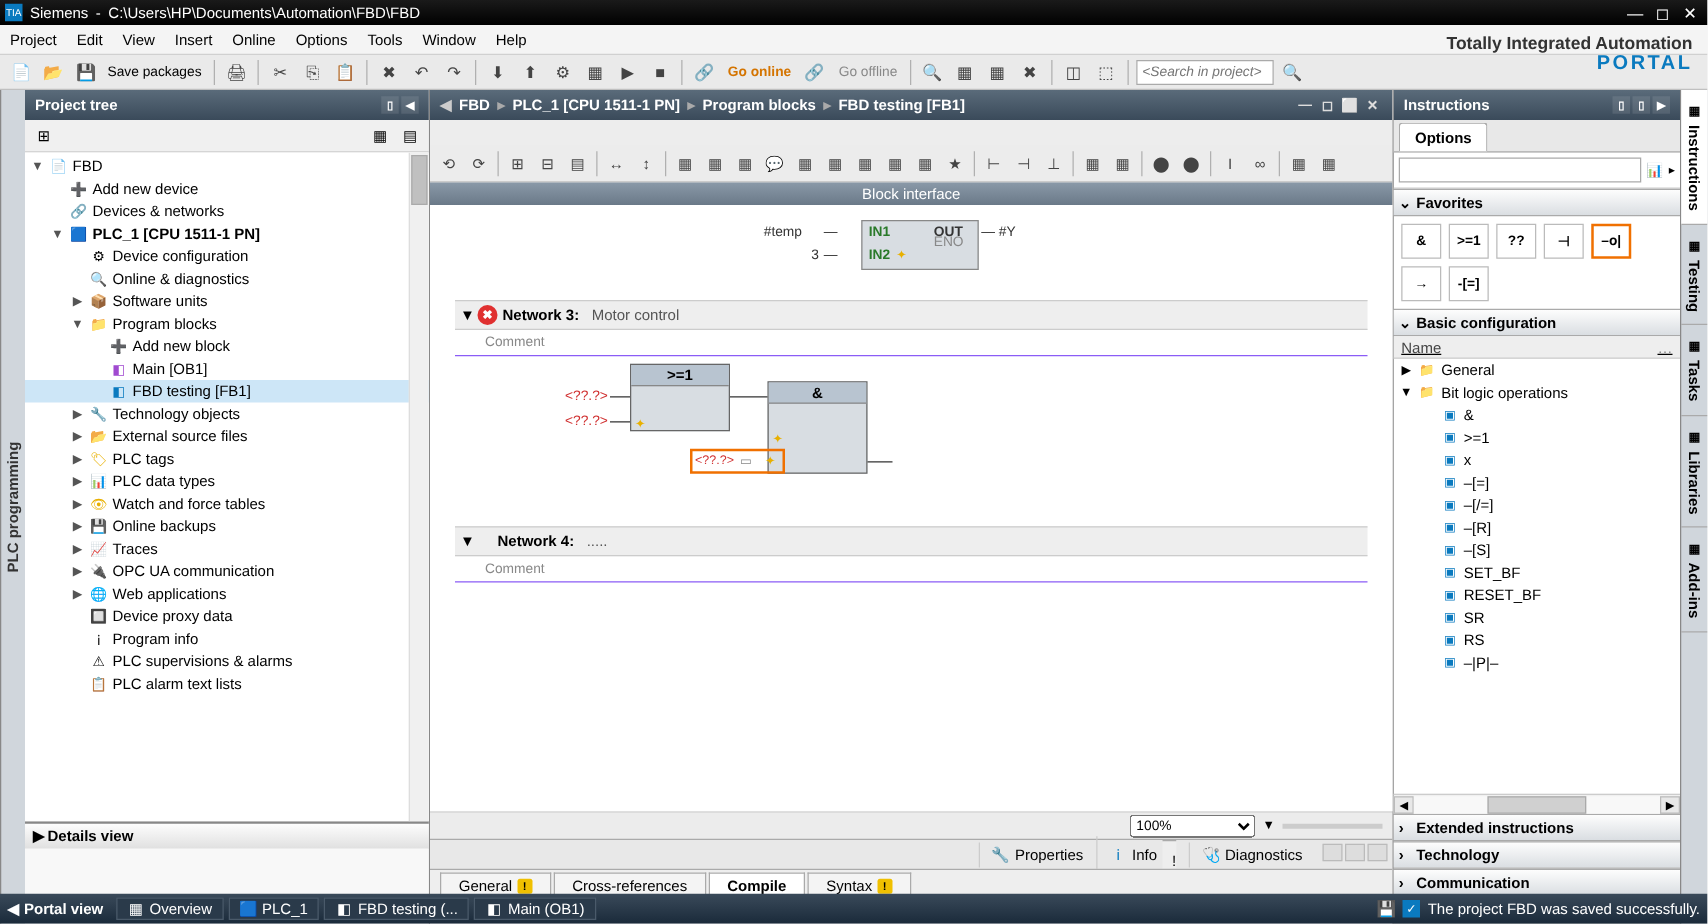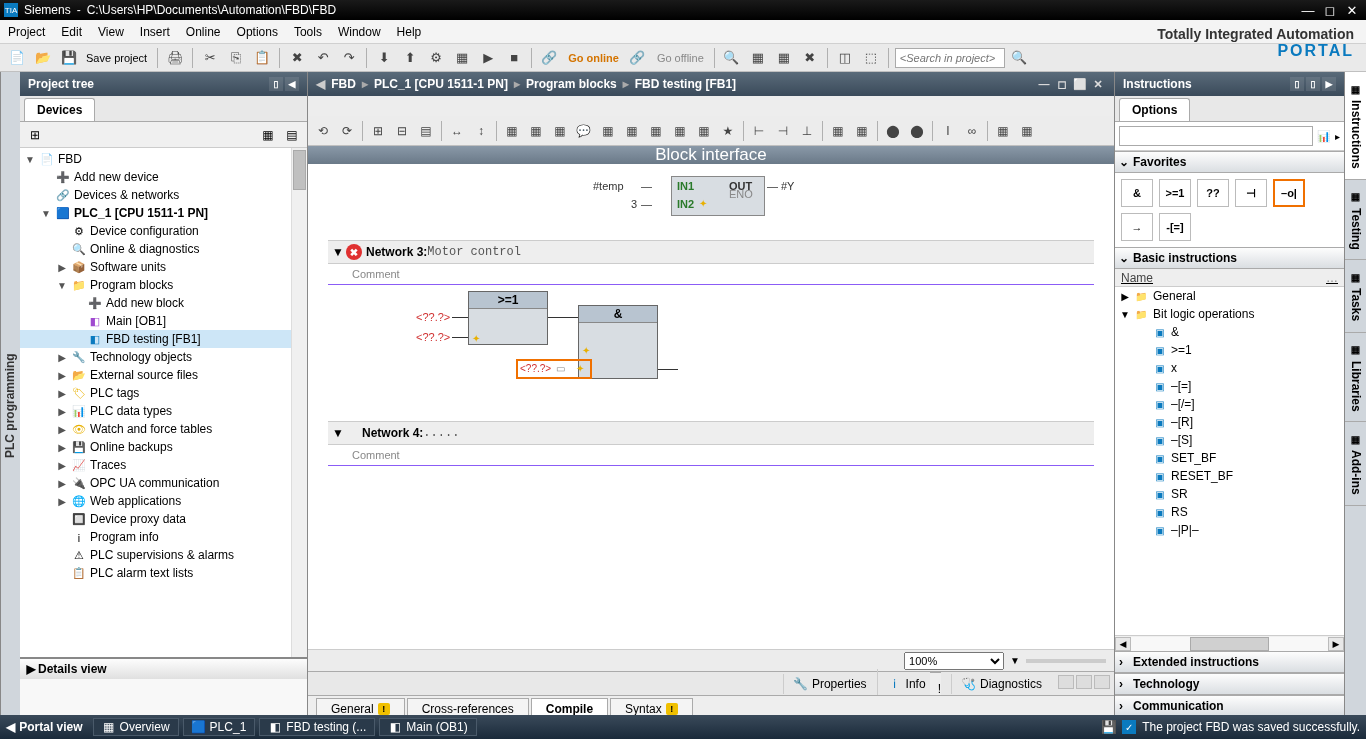--- a/index.html
+++ b/index.html
@@ -15,21 +15,21 @@
 .branding .t2 { font-size: 16px; font-weight: 700; letter-spacing: 2px; color: #0a7abf; }
 .toolbar { height: 28px; background: #eaeaea; border-bottom: 1px solid #c0c0c0; display: flex; align-items: center; padding: 0 6px; gap: 4px; }
 .toolbar .tb-btn { width: 22px; height: 22px; display: flex; align-items: center; justify-content: center; cursor: pointer; border: 1px solid transparent; font-size: 13px; color:#444; }
 .toolbar .sep { width: 1px; height: 20px; background: #b0b0b0; margin: 0 2px; }
 .toolbar .save-label { font-size: 11px; margin-left: 2px; margin-right: 4px; }
 .toolbar .go-online { color: #d47400; font-weight: 600; font-size: 11px; padding: 0 4px; cursor: pointer; }
 .toolbar .go-offline { color: #888; font-size: 11px; padding: 0 4px; }
 .toolbar .search-box { width: 110px; height: 20px; border: 1px solid #aaa; padding: 0 4px; font-style: italic; color: #888; font-size: 11px; background:#fff;}
 .main { display: flex; height: 667px; }
 
-.left-panel { width: 288px; display: flex; flex-direction: column; border-right: 1px solid #888; }
+.left-panel { width: 324px; display: flex; flex-direction: column; border-right: 1px solid #888; }
 .panel-header { height: 24px; background: linear-gradient(#5a6b7a, #3a4a5a); color: #fff; display: flex; align-items: center; padding: 0 8px; font-weight: 600; font-size: 13px; }
 .panel-header .ctrls { margin-left: auto; display: flex; gap: 2px; }
 .panel-header .ctrls span { width: 14px; height: 14px; background: rgba(255,255,255,0.1); cursor: pointer; display:flex;align-items:center;justify-content:center;font-size:9px;}
 .tab-strip { height: 26px; background: #e8e8e8; border-bottom: 1px solid #aaa; display: flex; align-items: flex-end; padding-left: 4px; }
 .tab-strip .tab { padding: 4px 12px; background: #fff; border: 1px solid #aaa; border-bottom: none; border-radius: 3px 3px 0 0; font-weight: 600; font-size: 12px; }
 .small-toolbar { height: 26px; background: #f0f0f0; border-bottom: 1px solid #ccc; display: flex; align-items: center; padding: 0 4px; justify-content: space-between; }
 .small-toolbar .tb-btn { width: 22px; height: 22px; display: flex; align-items: center; justify-content: center; cursor: pointer; }
 .tree { flex: 1; overflow-y: auto; background: #fff; padding: 2px 0; position:relative;}
 .tree-item { display: flex; align-items: center; height: 18px; padding-left: 4px; cursor: pointer; white-space: nowrap; font-size: 12px; }
 .tree-item.selected { background: #cde6f7; }
@@ -43,32 +43,32 @@
 .vert-tab { width: 20px; background: #d0d6dc; writing-mode: vertical-rl; text-align: center; padding: 8px 2px; font-weight: 600; color: #333; border-right:1px solid #888; transform: rotate(180deg); font-size:12px;}
 
 .center-panel { flex: 1; display: flex; flex-direction: column; background: #ededed; }
 .breadcrumb { height: 24px; background: linear-gradient(#5a6b7a, #3a4a5a); color: #fff; display: flex; align-items: center; padding: 0 8px; font-weight: 600; font-size: 13px; }
 .breadcrumb .sep-ar { margin: 0 6px; color: #aaa; }
 .breadcrumb .ctrls { margin-left: auto; display: flex; gap: 2px; }
 .breadcrumb .ctrls span { width: 16px; height: 16px; cursor: pointer; display:flex;align-items:center;justify-content:center;font-size:11px;color:#ddd;}
 .editor-toolbar { height: 30px; background: #ececec; border-bottom: 1px solid #c0c0c0; display: flex; align-items: center; padding: 0 4px; gap: 2px; margin-top:20px;}
 .editor-toolbar .tb-btn { width: 22px; height: 22px; display:flex;align-items:center;justify-content:center;cursor:pointer;border:1px solid transparent;font-size:12px;color:#444;}
 .editor-toolbar .sep { width: 1px; height: 20px; background: #b0b0b0; margin: 0 2px; }
-.block-interface-bar { height:18px; background: linear-gradient(#8a99a8,#6a7988); color:#fff; text-align:center; font-size:17px; line-height:18px;}
+.block-interface-bar { height:18px; background: linear-gradient(#8a99a8,#6a7988); color:#fff; text-align:center; font-size:12px; line-height:18px;}
 .editor-area { flex: 1; background: #fff; overflow: auto; position: relative; padding: 8px 20px; }
 .block-io { position: relative; margin: 4px auto 20px; width: 200px; }
 .block-io .box { position:absolute; left:60px; top:0; width:94px; height:40px; background:#d8dde2; border:1px solid #888;}
 .block-io .lbl { position:absolute; font-size:11px; color:#333;}
 .block-io .port-in { color:#2a7a2a; font-weight:600;}
 .block-io .port-out { color:#333; font-weight:600;}
 .network-header { display: flex; align-items: center; height: 24px; background: #eee; border-top: 1px solid #ccc; border-bottom: 1px solid #ccc; padding: 0 4px; margin-top: 10px; }
 .network-header .exp { width: 14px; font-size: 12px; }
 .network-header .err-ico { width:16px;height:16px;background:#e03030;border-radius:50%;color:#fff;display:flex;align-items:center;justify-content:center;font-size:10px;font-weight:bold;margin-right:4px;}
-.network-header .title { font-weight: 700; }
-.network-header .desc { color: #555; font-family: Liberation Mono, monospace; }
+.network-header .title { font-weight: 700; margin-right: 10px; }
+.network-header .desc { color: #555; }
 .comment-row { padding: 4px 24px; color: #888; font-size: 11px; border-bottom:1px solid #8b5cf6;}
 .fbd-canvas { position: relative; height: 120px; margin: 6px 0 6px 80px; }
 .fbd-block { position: absolute; background: #d8dde2; border: 1px solid #666; text-align: center; }
 .fbd-block .head { background:#b8c4d0; border-bottom:1px solid #888; font-weight:600; font-size:12px; padding:1px 0;}
 .fbd-pin-label { position: absolute; font-size: 11px; color: #d03030; }
 .fbd-wire { position: absolute; background: #333; }
 .highlight-box { position:absolute; border:2px solid #f07000; }
 .star { color:#e8b000; font-size:10px;}
 .zoom-bar { height: 22px; background: #ececec; border-top: 1px solid #ccc; display: flex; align-items: center; justify-content: flex-end; padding: 0 8px; gap: 6px; }
 .zoom-bar select { height: 18px; font-size: 11px; width:100px;}
@@ -151,21 +151,21 @@
   </div>
 <div class="branding">
   <div class="t1">Totally Integrated Automation</div>
   <div class="t2">PORTAL</div>
 </div>
 
 <div class="toolbar">
   <span class="tb-btn">📄</span>
   <span class="tb-btn">📂</span>
   <span class="tb-btn blue-ico">💾</span>
-  <span class="save-label">Save project</span>
+  <span class="save-label">Save packages</span>
   <span class="sep"></span>
   <span class="tb-btn">🖨</span>
   <span class="sep"></span>
   <span class="tb-btn">✂</span>
   <span class="tb-btn">⎘</span>
   <span class="tb-btn">📋</span>
   <span class="sep"></span>
   <span class="tb-btn">✖</span>
   <span class="tb-btn">↶</span>
   <span class="tb-btn">↷</span>
@@ -197,23 +197,20 @@
 <div class="main">
   <div class="vert-tab">PLC programming</div>
 
   <div class="left-panel">
     <div class="panel-header">
       <span>Project tree</span>
       <div class="ctrls">
         <span>▯</span>
         <span>◀</span>
       </div>
-    </div>
-    <div class="tab-strip">
-      <div class="tab">Devices</div>
     </div>
     <div class="small-toolbar">
       <div style="display:flex;gap:2px;">
         <span class="tb-btn">⊞</span>
       </div>
       <div style="display:flex;gap:2px;">
         <span class="tb-btn">▦</span>
         <span class="tb-btn">▤</span>
       </div>
     </div>
@@ -537,21 +534,21 @@
         <div class="fav-item">&amp;</div>
         <div class="fav-item">&gt;=1</div>
         <div class="fav-item">??</div>
         <div class="fav-item">⊣</div>
         <div class="fav-item highlighted">–o|</div>
         <div class="fav-item">→</div>
         <div class="fav-item">-[=]</div>
       </div>
     <div class="acc-header">
       <span class="exp">⌄</span>
-        <span>Basic instructions</span>
+        <span>Basic configuration</span>
     </div>
     <div class="inst-header-row">
         <span class="col">Name</span>
         <span style="margin-left:auto;padding-right:6px;color:#888;">…</span>
       </div>
     <div class="inst-tree" id="inst-tree">
         <div class="inst-item" style="padding-left: 4px;">
           <span class="exp">▶</span>
           <span class="ico folder-ico">📁</span>
           <span>General</span>

